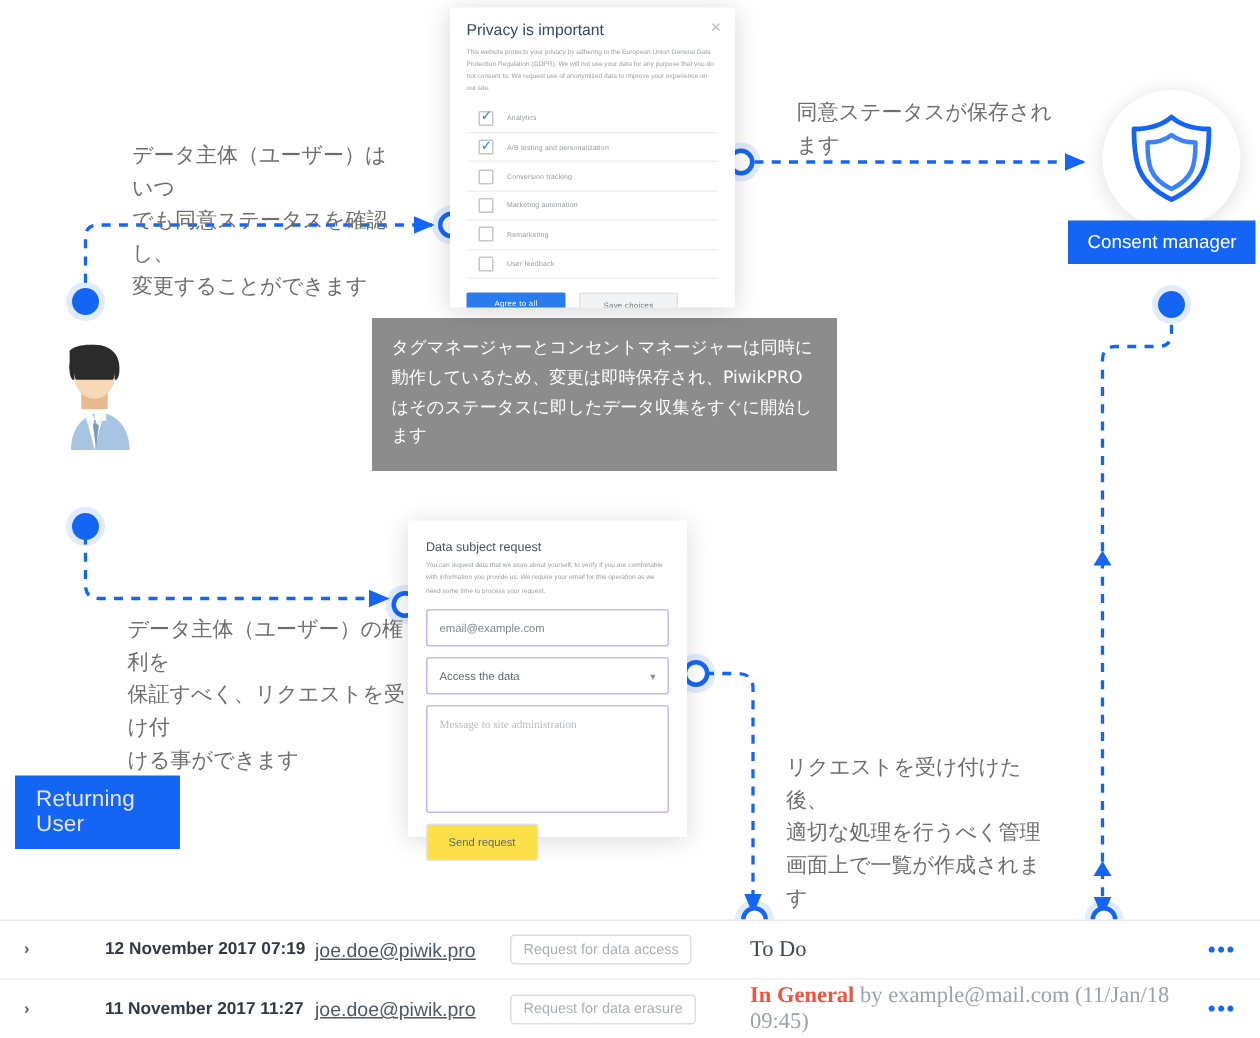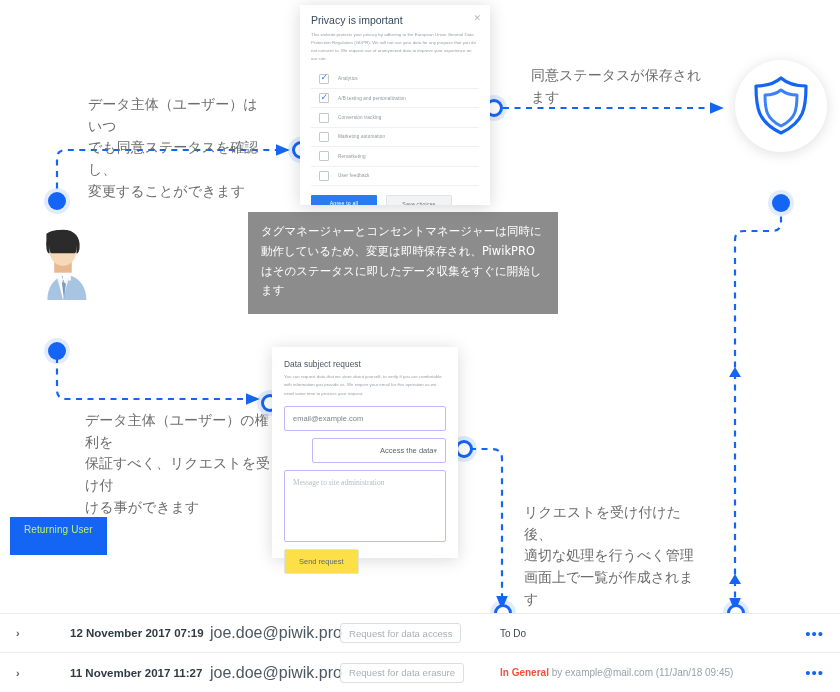--- a/index.html
+++ b/index.html
@@ -30,22 +30,22 @@
     position:absolute; left:248px; top:212px; width:310px; height:102px;
     background:#8c8c8c; color:#ffffff; font-size:11.5px; line-height:1.72;
     padding:10px 13px; white-space:pre-line;
     font-family:"DejaVu Sans","Liberation Sans",sans-serif;
   }
 
   
   #user-block { position:absolute; left:10px; top:222px; width:110px; height:100px; }
   #avatar { position:absolute; left:14px; top:0; width:78px; height:78px; }
   #user-badge {
-    position:absolute; left:0; top:295px; background:#1565f5; color:#bef264;
-    font-size:10px; padding:7px 14px 20px 14px; letter-spacing:.1px;
+    position:absolute; left:0; top:295px; background:#1565f5; color:#e5e5e5;
+    font-size:15px; padding:7px 14px 8px 14px; letter-spacing:.1px;
   }
 
   
   #cm-circle {
     position:absolute; left:735px; top:60px; width:92px; height:92px;
     border-radius:50%; background:#ffffff;
     box-shadow:0 2px 14px rgba(0,0,0,0.13);
     display:flex; align-items:center; justify-content:center;
   }
   #cm-badge {
@@ -78,38 +78,38 @@
   
   #dsr {
     position:absolute; left:272px; top:347px; width:186px; height:211px;
     background:#ffffff; box-shadow:0 2px 16px rgba(0,0,0,0.15);
     padding:12px 12px 0 12px;
   }
   #dsr h3 { font-size:8.4px; font-weight:400; color:#4a5560; margin-bottom:4px; }
   #dsr .blurb { font-size:4.4px; line-height:1.9; color:#9aa0a6; filter:blur(0.45px); margin-bottom:8px; }
   .fld { border:1px solid #c4b5fd; border-radius:2px; font-size:7.5px; color:#7d858c;
          padding:7px 8px; margin-bottom:7px; background:#fff; }
-  .fld.sel { display:flex; justify-content:flex-end; align-items:center; color:#5a646d;margin-left:28px; }
+  .fld.sel { display:flex; justify-content:space-between; align-items:center; color:#5a646d; }
   .fld.area { height:72px; color:#b4bcc3;font-family:Liberation Serif, serif; }
   .caret { font-size:7px; color:#8a9199; }
   #dsr .sendbtn { display:inline-block; border:1px solid #e0e3e6; background:#fde047;
                   color:#5f6a73; font-size:7.5px; padding:7px 14px; border-radius:2px; }
 
   
   #table { position:absolute; left:0; top:613px; width:840px; height:79px;
            background:#fff; border-top:1px solid #e8eaec; }
   .trow { display:flex; align-items:center; height:39px; border-bottom:1px solid #ebedef; padding:0 16px; }
   .trow:last-child { border-bottom:none; }
   .chev { width:22px; color:#54606a; font-size:11px; font-weight:bold; flex:none; }
   .c-date { width:140px; font-size:11.5px; font-weight:bold; color:#2f3a44; flex:none;margin-left:32px; }
-  .c-mail { width:130px; font-size:16px; color:#4c5862; flex:none; }
+  .c-mail { width:130px; font-size:13px; color:#4c5862; flex:none;text-decoration:underline; }
   .c-tag  { width:160px; flex:none; }
   .tagpill { display:inline-block; border:1px solid #dcdfe2; border-radius:3px; color:#a9b0b6;
              font-size:9.6px; padding:3.5px 8px; }
-  .c-status { flex:1; font-size:10px; color:#3d4850; }
+  .c-status { flex:1; font-size:15px; color:#3d4850;font-family:Liberation Serif, serif; }
   .c-status .hl { color:#f4503c; font-weight:bold; }
   .c-status .dim { color:#9aa2a9;margin-top:42px; }
   .dots { flex:none; color:#1565f5; font-size:15px; letter-spacing:1px; line-height:1; }
 </style>
 </head>
 <body>
 
 <div id="stage">
 
   <svg id="wires" viewBox="0 0 840 692">
@@ -178,20 +178,21 @@
     </svg>
     <div id="user-badge">Returning User</div>
   </div>
 
   <div id="cm-circle">
     <svg width="58" height="62" viewBox="0 0 58 62">
       <path d="M29 3 C21 10 12 11 4 11 c0 22 2 36 25 47 23-11 25-25 25-47 -8 0-17-1-25-8z" fill="none" stroke="#1565f5" stroke-width="3.2" stroke-linejoin="round"></path>
       <path d="M29 15 C24 19 18 20 13 20 c0 15 1.5 24 16 31 14.5-7 16-16 16-31 -5 0-11-1-16-5z" fill="none" stroke="#3b82f8" stroke-width="3" stroke-linejoin="round"></path>
     </svg>
   </div>
+  <div id="cm-badge">Consent manager</div>
 
   <div id="privacy">
     <div class="close">✕</div>
     <h3>Privacy is important</h3>
     <div class="blurb">This website protects your privacy by adhering to the European Union General Data Protection Regulation (GDPR). We will not use your data for any purpose that you do not consent to. We request use of anonymized data to improve your experience on our site.</div>
 
     <div class="cb-row">
       <span class="cb-box on"></span>
       <span class="cb-lbl">Analytics</span>
     </div>

